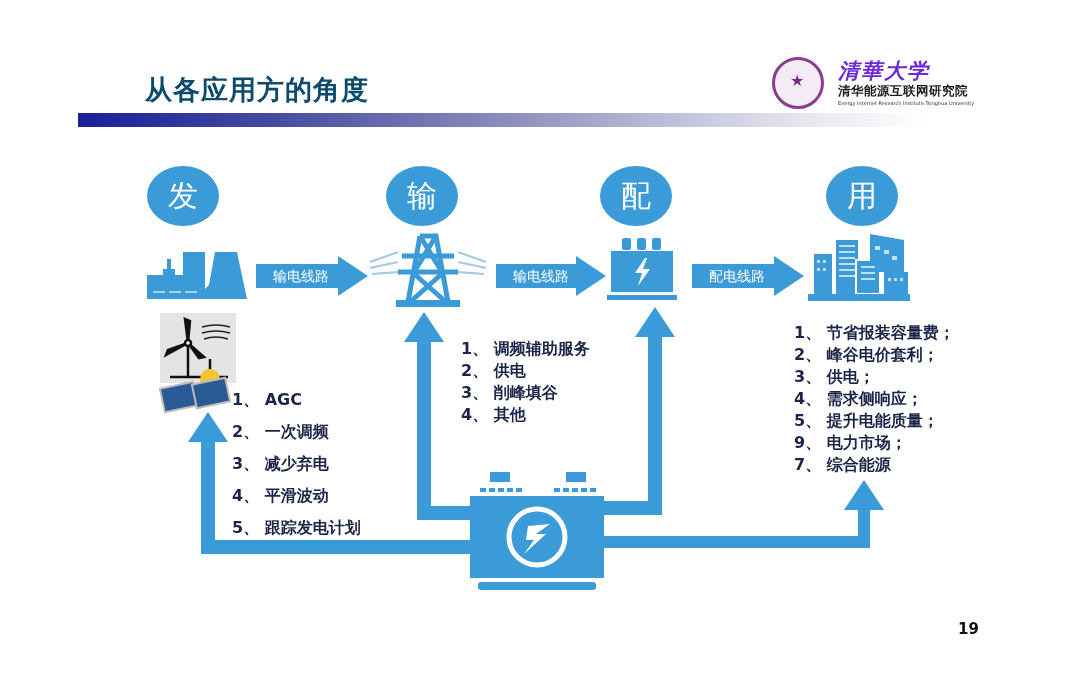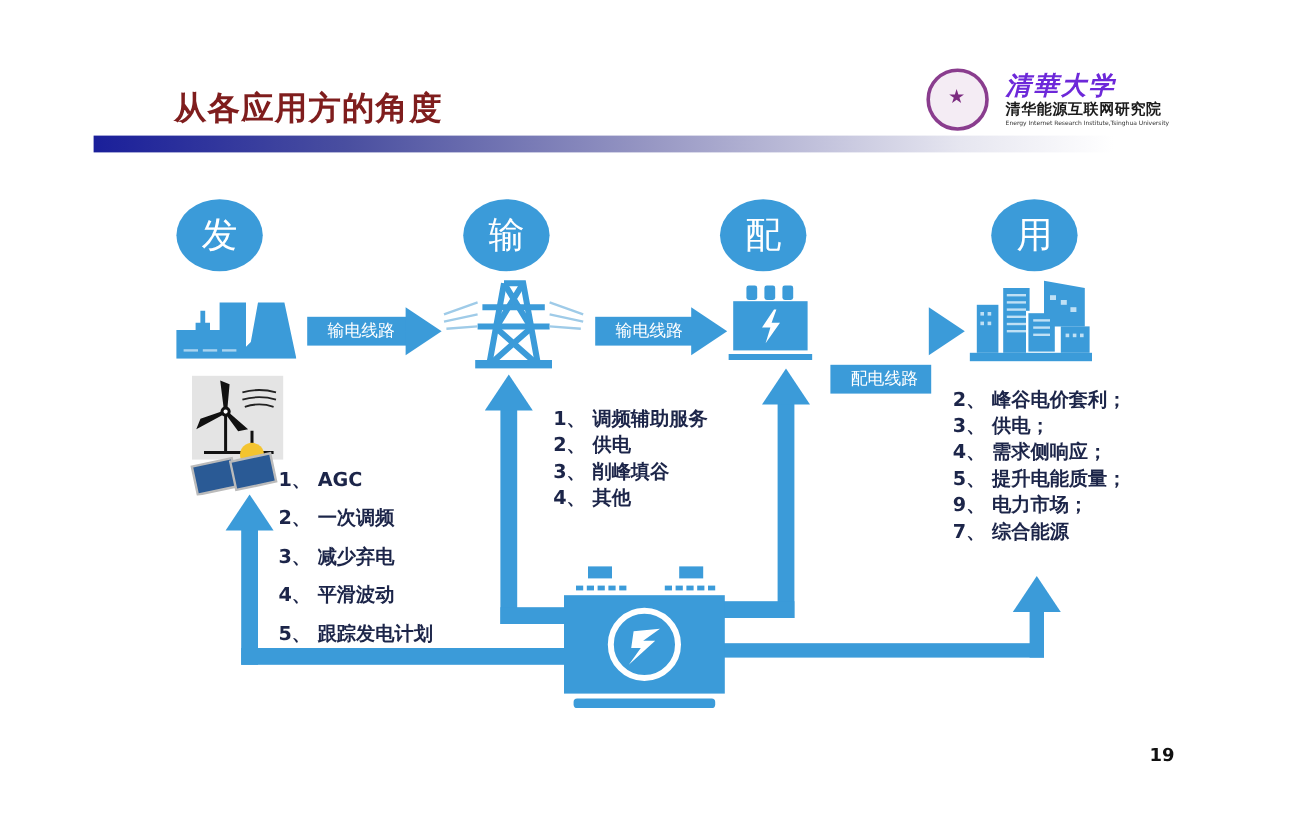--- a/index.html
+++ b/index.html
@@ -1,19 +1,19 @@
 <!DOCTYPE html>
 <html><head>
 <meta charset="utf-8">
 <style>
   html, body { margin:0; padding:0; }
   body { width:1080px; height:682px; background:#ffffff; position:relative; overflow:hidden;
          font-family:"DejaVu Sans","Liberation Sans",sans-serif; }
   .abs { position:absolute; }
-  .title { left:145px; top:72px; font-size:27px; font-weight:bold; color:#7f1d1d; letter-spacing:1px; }
+  .title { left:145px; top:72px; font-size:27px; font-weight:bold; color:#0c4a6e; letter-spacing:1px; }
   .title-bar { left:78px; top:113px; width:850px; height:14px;
                background:linear-gradient(to right,#1a1f9a 0%,#4a4fa0 25%,#9898c4 55%,#e6e6f0 85%,#ffffff 100%); }
   .logo { left:770px; top:55px; width:230px; height:56px; }
   .logo-seal { position:absolute; left:2px; top:2px; width:52px; height:52px; border-radius:50%;
                border:3px solid #8a3d8e; box-sizing:border-box; background:#f4ecf4; }
   .logo-seal::after { content:"★"; position:absolute; left:15px; top:11px; font-size:16px; color:#7c2c80; }
   .logo-cn1 { position:absolute; left:68px; top:2px; font-size:21px; font-weight:bold; color:#6d28d9; font-family:"DejaVu Serif",serif; letter-spacing:2px; font-style:italic; }
   .logo-cn2 { position:absolute; left:68px; top:28px; font-size:12.5px; font-weight:bold; color:#1b1b1b; letter-spacing:0.5px; }
   .logo-en { position:absolute; left:68px; top:45px; font-size:5px; color:#333; white-space:nowrap; }
 
@@ -110,21 +110,21 @@
 
 <div class="abs flow-arrow" style="left:256px;top:258px;width:112px;">
   <div class="body" style="width:84px;">输电线路</div>
   <div class="head" style="left:82px;"></div>
 </div>
 <div class="abs flow-arrow" style="left:496px;top:258px;width:110px;">
   <div class="body" style="width:82px;">输电线路</div>
   <div class="head" style="left:80px;"></div>
 </div>
 <div class="abs flow-arrow" style="left:692px;top:258px;width:112px;">
-  <div class="body" style="width:84px;margin-top:40px;">配电线路</div>
+  <div class="body" style="width:84px;">配电线路</div>
   <div class="head" style="left:82px;"></div>
 </div>
 
 <svg class="abs" style="left:158px;top:313px;" width="82" height="100" viewBox="0 0 82 100">
   <rect x="2" y="0" width="76" height="70" fill="#e4e4e4"></rect>
   <g stroke="#111" stroke-width="2.5" fill="#111">
     <line x1="30" y1="30" x2="30" y2="64"></line>
     <path d="M30 30 L27 6 L32 8 Z"></path>
       <path d="M30 30 L8 42 L10 37 Z"></path>
       <path d="M30 30 L46 44 L41 45 Z"></path>
@@ -149,20 +149,21 @@
 </div>
 
 <div class="abs list" style="left:461px;top:338px;line-height:22px;">
   <div>1、 调频辅助服务</div>
   <div>2、 供电</div>
   <div>3、 削峰填谷</div>
   <div>4、 其他</div>
 </div>
 
 <div class="abs list" style="left:794px;top:322px;line-height:22px;">
+  <div>1、 节省报装容量费；</div>
   <div>2、 峰谷电价套利；</div>
   <div>3、 供电；</div>
   <div>4、 需求侧响应；</div>
   <div>5、 提升电能质量；</div>
   <div>9、 电力市场；</div>
   <div>7、 综合能源</div>
 </div>
 
 <div class="abs line" style="left:201px;top:440px;width:14px;height:114px;"></div>
 <div class="abs line" style="left:201px;top:540px;width:272px;height:14px;"></div>

